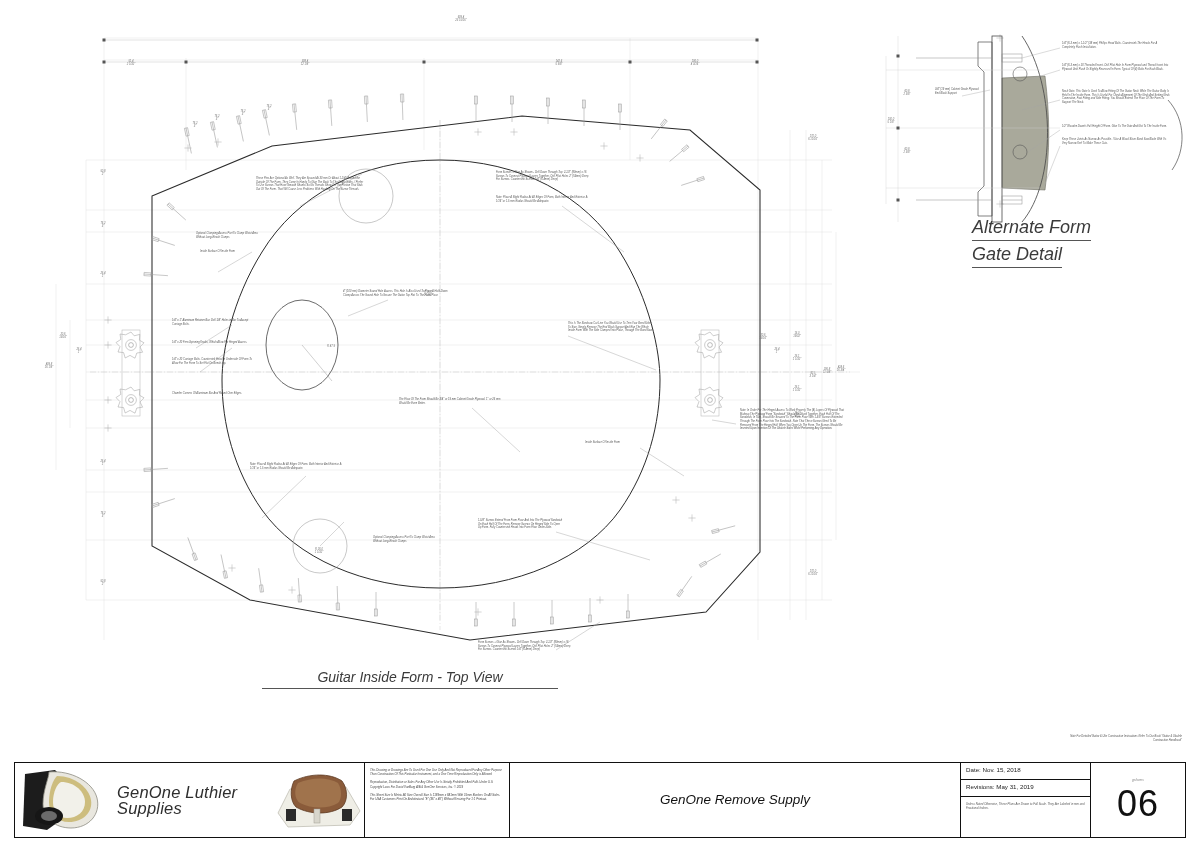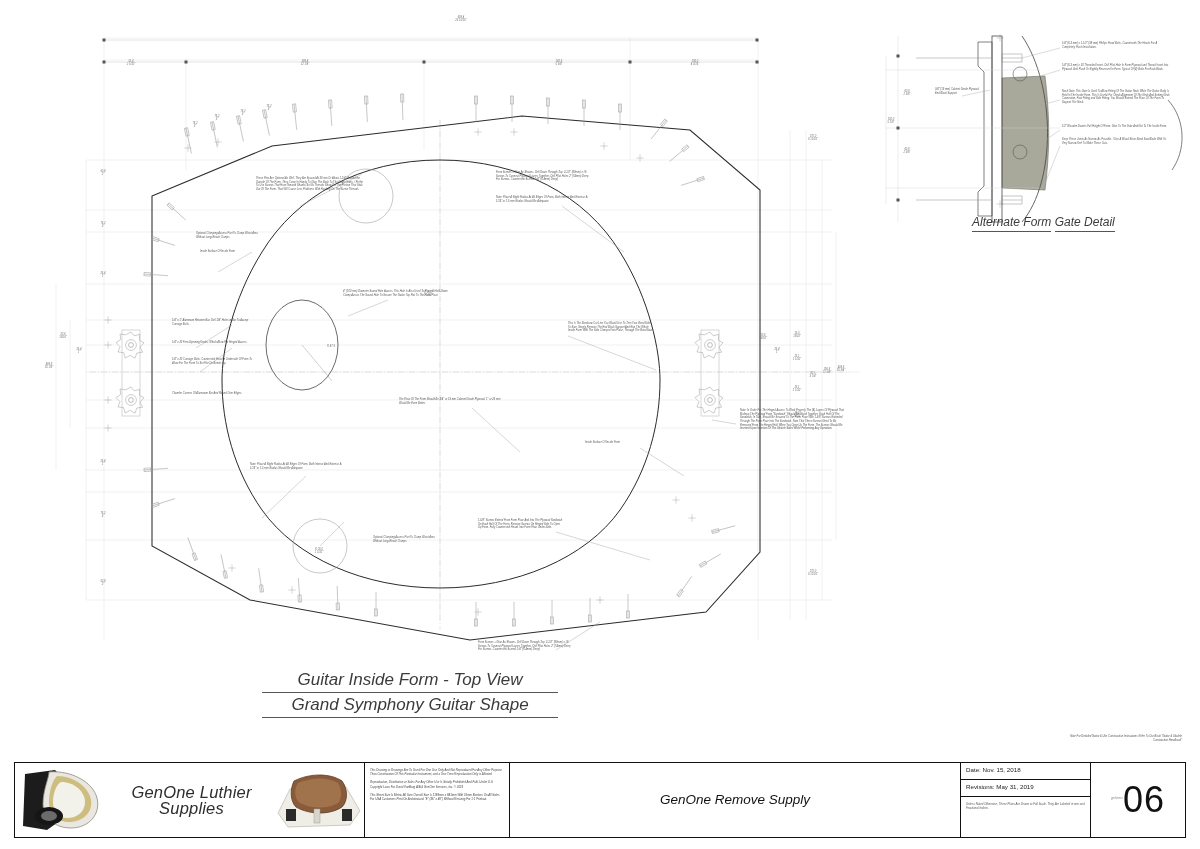--- a/index.html
+++ b/index.html
@@ -18,38 +18,38 @@
   .caption div{border-bottom:1px solid #555;padding-bottom:0px;display:block;}
   
   #titleblock{position:absolute;left:14px;top:762px;width:1172px;height:76px;
       border:1px solid #111;box-sizing:border-box;display:flex;background:#fff;}
   .tb-cell{border-right:1px solid #111;box-sizing:border-box;position:relative;}
   #tb-logo{width:350px;display:flex;align-items:center;padding-left:4px;}
   #tb-legal{width:145px;padding:5px 4px 0 5px;}
   #tb-title{flex:1;display:flex;flex-direction:column;align-items:center;
       justify-content:center;}
   #tb-dates{width:130px;display:flex;flex-direction:column;}
-  #tb-num{width:94px;border-right:none;display:flex;flex-direction:row;
+  #tb-num{width:94px;border-right:none;display:flex;flex-direction:column;
       align-items:center;justify-content:center;}
   .legal-p{font-size:2.9px;line-height:1.45;color:#444;margin-bottom:4px;
       font-style:italic;}
   .tb-row{border-bottom:1px solid #111;box-sizing:border-box;
       padding:3px 0 0 5px;font-size:6.2px;color:#222;}
   .tb-row.r1{height:17px;}
   .tb-row.r2{height:17px;}
   .tb-row.r3{height:auto;flex:1;border-bottom:none;font-size:2.9px;
       line-height:1.45;color:#555;padding-top:5px;padding-right:4px;
       font-style:italic;}
   #sheet-num{font-size:36px;color:#111;letter-spacing:1px;line-height:1;}
   #sheet-label{font-size:3.4px;color:#888;margin-bottom:4px;font-style:italic;}
   #supply-line{font-size:13.5px;font-style:italic;color:#111;margin-bottom:1px;}
   #plan-line{font-size:26px;font-style:italic;color:#000;letter-spacing:-0.2px;}
   
   #logo-art{width:92px;height:64px;position:relative;flex:none;}
-  #logo-text{padding-left:6px;text-align:center;}
+  #logo-text{padding-left:6px;}
   #brand{font-size:16.5px;font-style:italic;color:#2e2e2e;letter-spacing:0.2px;
       line-height:1;}
   .plans-grid{display:flex;margin-top:4px;font-size:8.5px;font-style:italic;
       color:#666;line-height:1.35;}
   .plans-grid .col{margin-right:14px;}
   #logo-photo{width:92px;height:62px;flex:none;margin-left:6px;position:relative;}
   #handbook{position:absolute;right:18px;top:735px;width:120px;font-size:2.7px;
       line-height:1.45;color:#555;font-style:italic;text-align:right;}
 </style>
 </head>
@@ -546,25 +546,24 @@
     <div class="dim" style="left: 894px; top: 148px; width: 26px;">
       <div>60.8</div>
       <div>2 3/8"</div>
     </div>
     <div class="dim" style="left: 878px; top: 118px; width: 26px;">
       <div>130.0</div>
       <div>5 1/8"</div>
     </div>
   </div>
 
-<div class="caption" style="left:262px;top:668px;width:296px;font-size:17px;line-height:1.42;">
+<div class="caption" style="left:262px;top:668px;width:296px;font-size:14px;line-height:1.42;">
   <div>Guitar Inside Form - Top View</div>
-  <div>Grand Symphony Guitar Shape</div>
 </div>
-<div class="caption" style="left:972px;top:214px;width:150px;font-size:12px;line-height:1.45;text-align:left;">
+<div class="caption" style="left:972px;top:214px;width:150px;font-size:18px;line-height:1.45;text-align:left;">
   <div style="display:inline-block;">Alternate Form</div>
   <div style="display:inline-block;">Gate Detail</div>
 </div>
 
 <div id="handbook">Note For Detailed Guitar &amp; Uke Construction Instructions Refer To Our Book "Guitar &amp; Ukulele Construction Handbook"</div>
 
 <div id="titleblock">
 
   <div class="tb-cell" id="tb-logo">
     <svg id="logo-art" viewBox="0 0 92 64">

